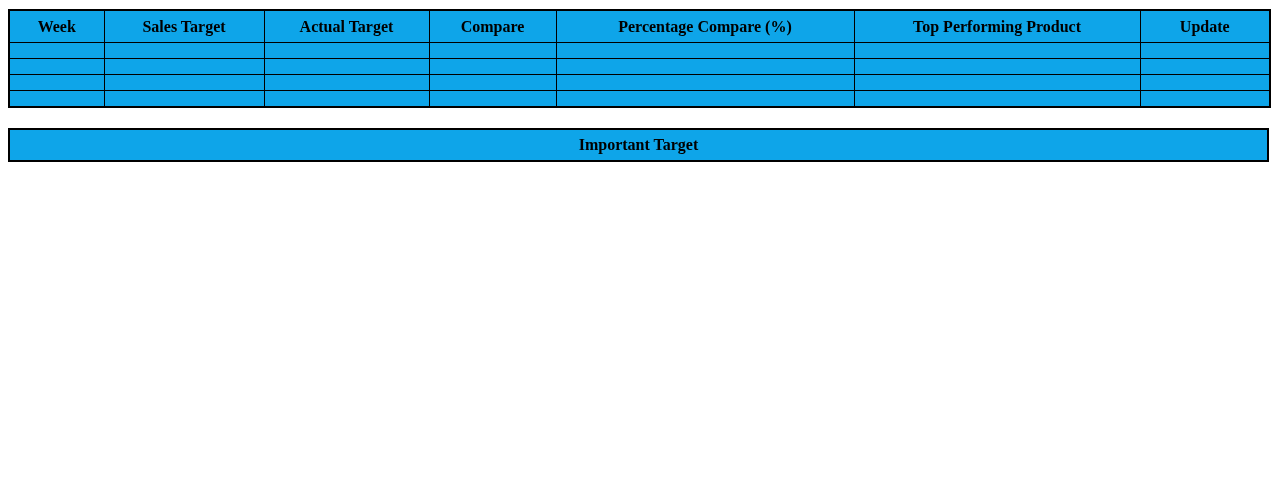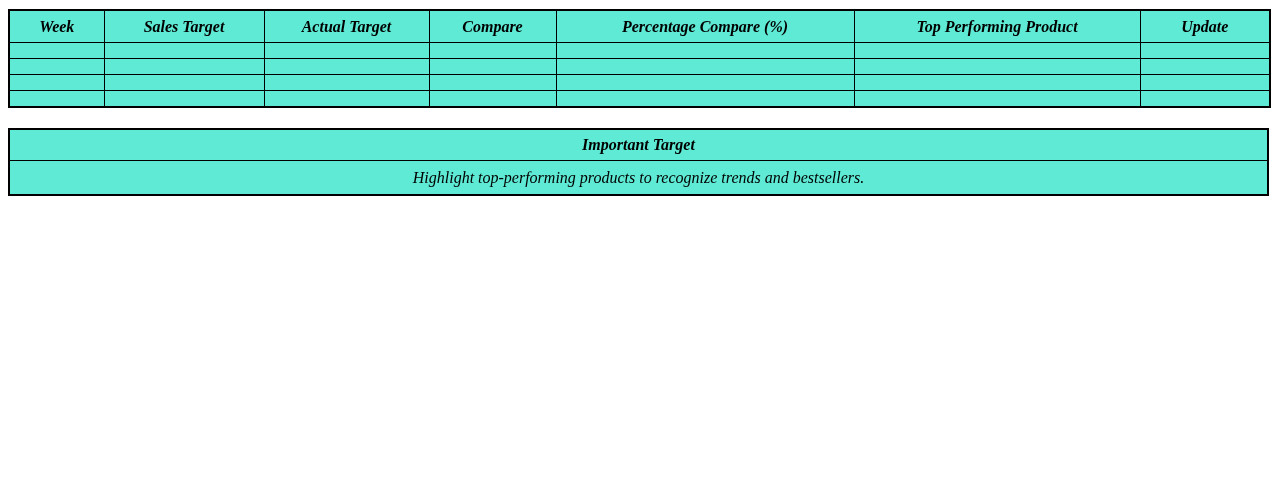--- a/index.html
+++ b/index.html
@@ -12,22 +12,21 @@
     font-family: "Liberation Serif", "DejaVu Serif", serif;
     color: #000000;
   }
   .page {
     padding: 9px 8px 0 8px;
   }
   table {
     border-collapse: collapse;
     table-layout: fixed;
     width: 1261px;
-    background: #5eead4;
-    font-style: italic;
+    background: #0ea5e9;
   }
   table.sales-table {
     border: 2px solid #000000;
   }
   table.notes-table {
     border: 2px solid #000000;
     margin-top: 20px;
   }
   th, td {
     border: 1px solid #000000;
@@ -124,19 +123,16 @@
         <td class="empty-cell"></td>
       </tr>
     </tbody>
   </table>
 
   <table class="notes-table">
     <tbody>
       <tr>
         <td class="notes-title-cell">Important Target</td>
       </tr>
-      <tr>
-        <td class="note-cell">Highlight top-performing products to recognize trends and bestsellers.</td>
-      </tr>
     </tbody>
   </table>
 
 </div>
 
 </body></html>

